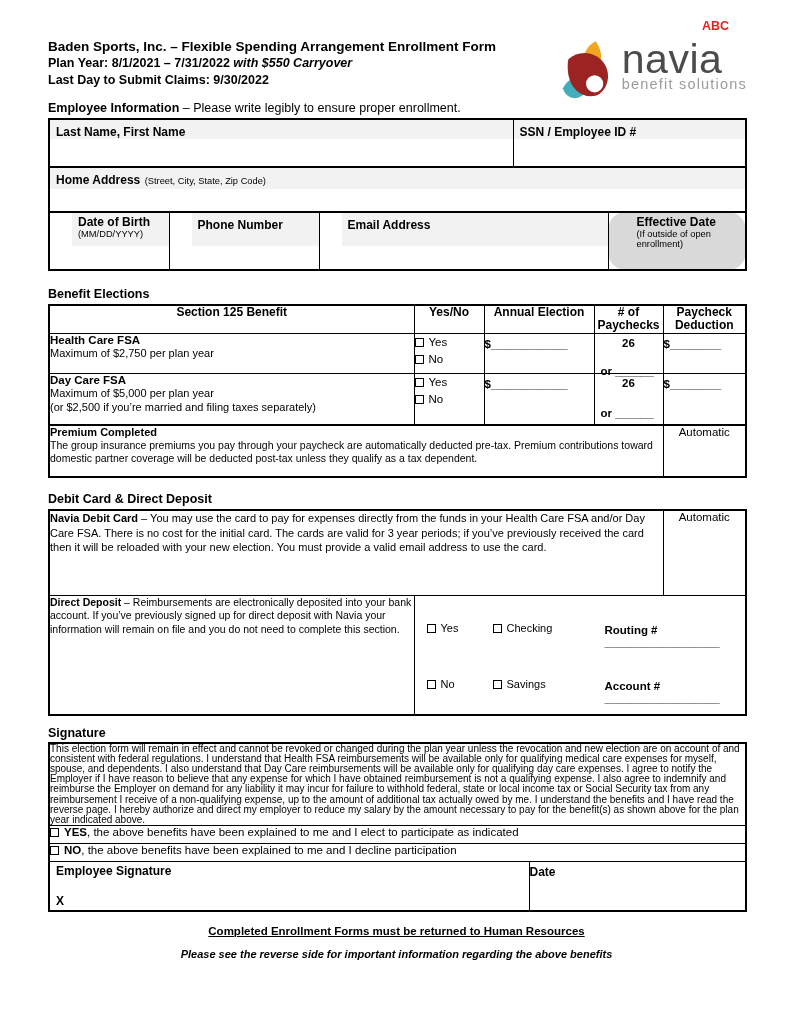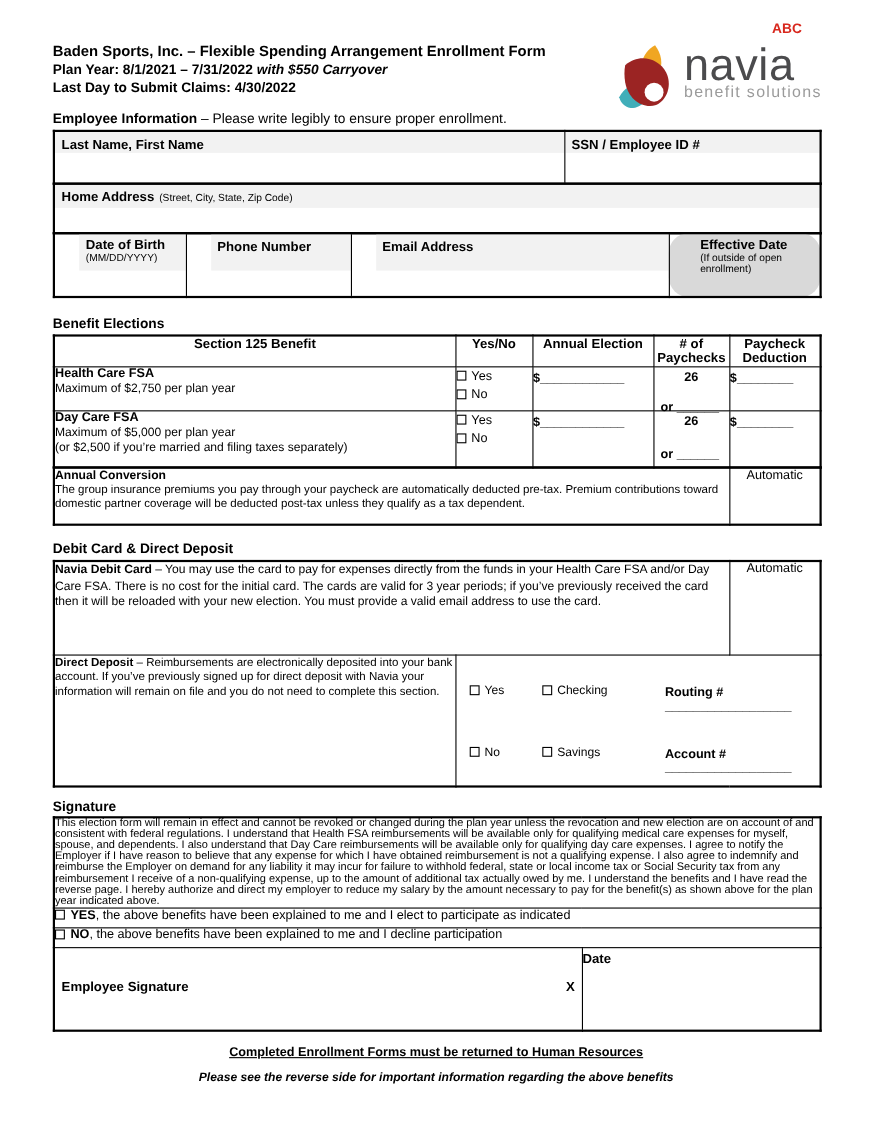--- a/index.html
+++ b/index.html
@@ -82,21 +82,21 @@
   .dd-grid {
     display:grid; grid-template-columns:66px 112px auto;
     row-gap:16px; padding:12px 4px 10px 12px; font-size:11px; align-items:center;
   }
   .dd-grid .cbrow { line-height:12px; }
 
   
   td.legal { padding:3px 6px; font-size:10px; line-height:10.2px; }
   td.optrow { padding:2px 6px; font-size:11.5px; height:18px; vertical-align:middle; }
   .opt-b { font-weight:bold; }
-  .sigcell { display:flex; flex-direction:row; justify-content:space-between; height:48px; padding:2px 6px;margin-top:26px; }
+  .sigcell { display:flex; flex-direction:column; justify-content:space-between; height:48px; padding:2px 6px; }
   .xmark { font-weight:bold; font-size:12px; }
   td.datecell { padding:2px 6px; }
 
   
   .footer1 { text-align:center; font-weight:bold; text-decoration:underline; font-size:11.5px; margin-top:13px; }
   .footer2 { text-align:center; font-weight:bold; font-style:italic; font-size:11px; margin-top:11px; }
 </style>
 </head>
 <body>
 
@@ -115,21 +115,21 @@
       <div class="logo-name">navia</div>
       <div class="logo-tag">benefit solutions</div>
     </div>
   </div>
 
   <div class="content">
 
     <div class="titles">
       <div class="form-title">Baden Sports, Inc. – Flexible Spending Arrangement Enrollment Form</div>
       <div class="plan-line"><span>Plan Year: 8/1/2021 – 7/31/2022</span> <span class="plan-note">with $550 Carryover</span></div>
-      <div class="last-day">Last Day to Submit Claims: 4/30/2022</div>
+      <div class="last-day">Last Day to Submit Claims: 9/30/2022</div>
     </div>
 
     <div class="sec-heading" style="margin-top:12px">
       <span>Employee Information</span><span class="reg"> – Please write legibly to ensure proper enrollment.</span>
     </div>
 
     <table class="tbl">
       <colgroup>
           <col style="width:464px">
           <col style="width:233px">
@@ -256,21 +256,21 @@
       </table>
 
     <table class="tbl join">
       <colgroup>
           <col style="width:614px">
           <col style="width:83px">
         </colgroup>
       <tbody>
           <tr>
         <td class="prem">
-          <div class="prem-title">Annual Conversion</div>
+          <div class="prem-title">Premium Completed</div>
           <div>The group insurance premiums you pay through your paycheck are automatically deducted pre-tax. Premium contributions toward domestic partner coverage will be deducted post-tax unless they qualify as a tax dependent.</div>
         </td>
         <td class="auto">Automatic</td>
       </tr>
     </tbody>
       </table>
 
     <div class="sec-heading" style="margin-top:14px">Debit Card &amp; Direct Deposit</div>
 
     <table class="tbl">

